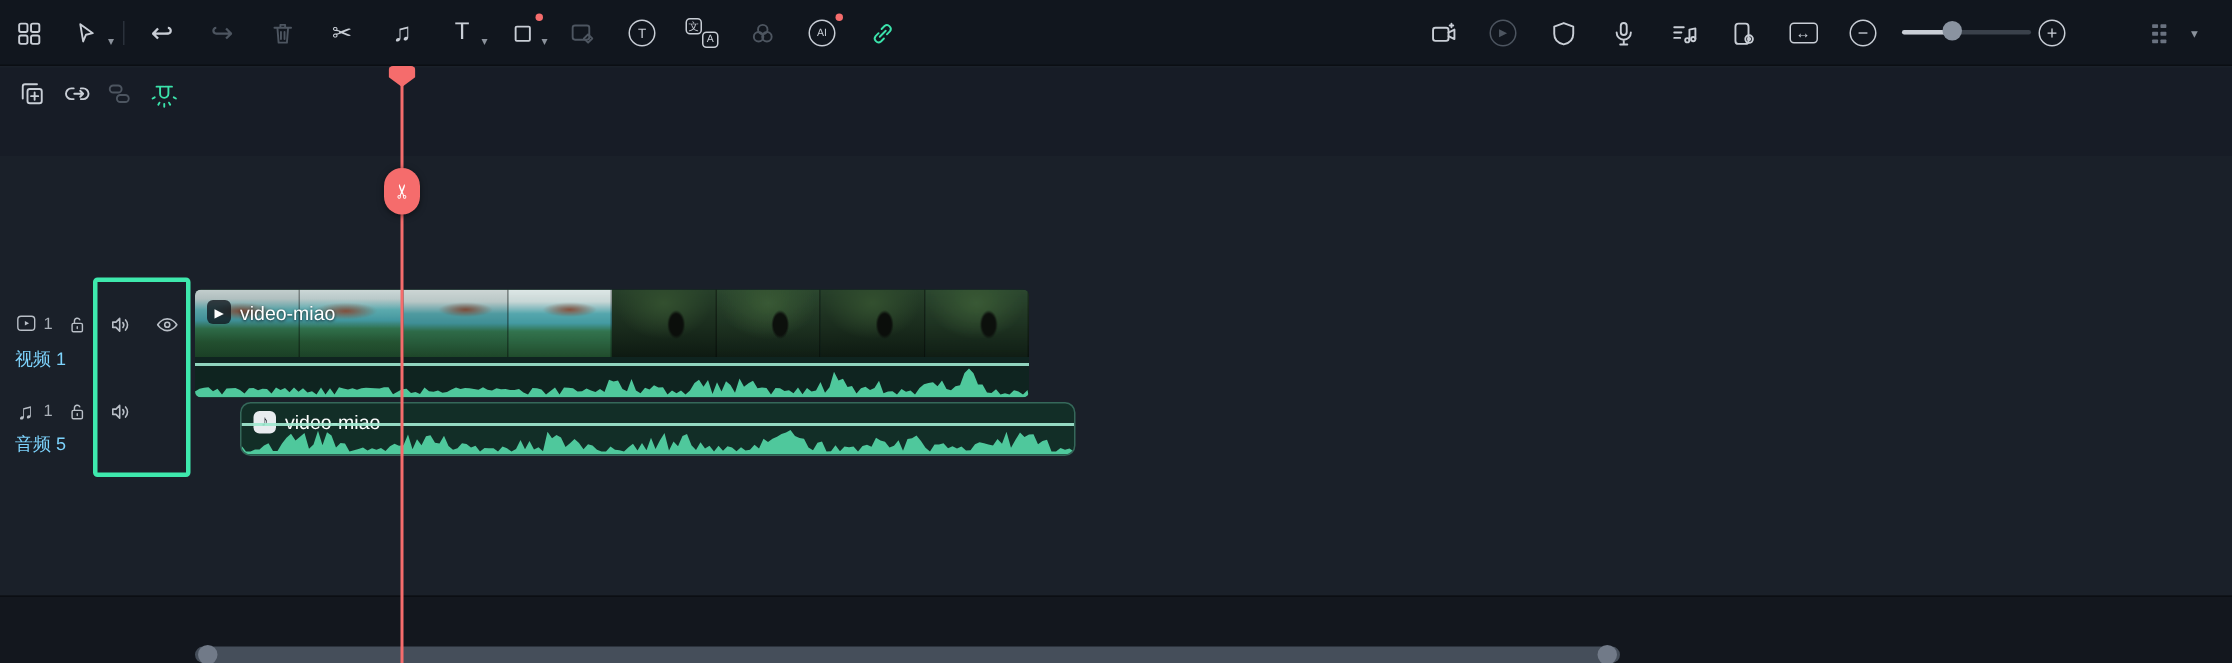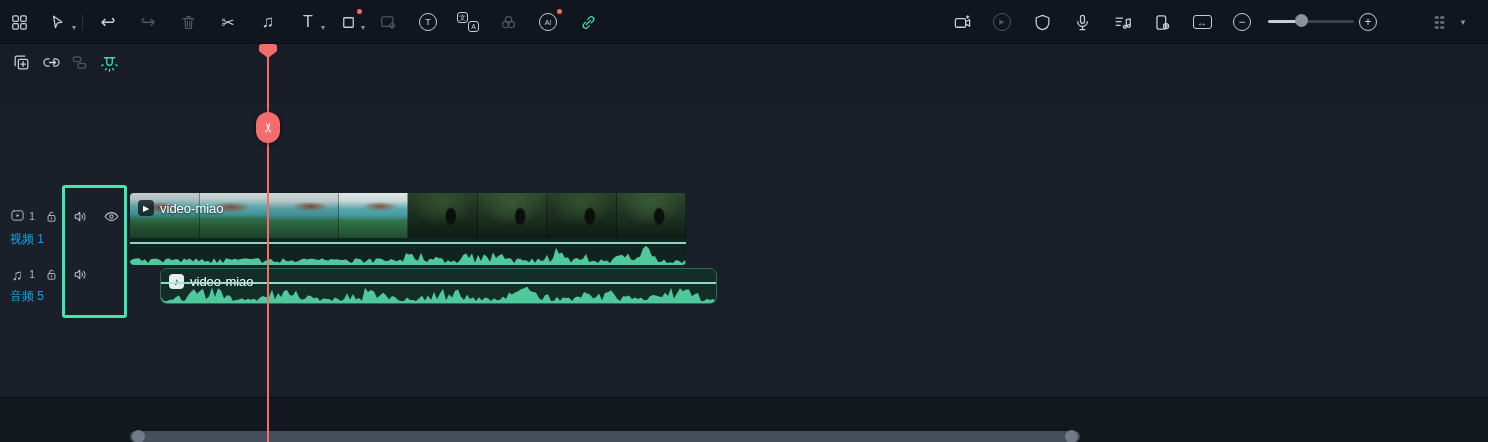--- a/index.html
+++ b/index.html
@@ -28,21 +28,21 @@
   .si svg { width:19px; height:19px; stroke:currentColor; fill:none; stroke-width:1.6; stroke-linecap:round; stroke-linejoin:round; }
   .si.dim { color:#4d5560; }
   .si.teal { color:#3be3ab; }
   .ruler { position:absolute; left:0; top:45px; width:1488px; height:59px; cursor:pointer; }
   .ts { position:absolute; top:12px; font-size:12px; color:#a2a8b0; white-space:nowrap; }
   .tick { position:absolute; top:40px; width:1px; background:#6b727c; }
   .tick.major { background:#aab0b8; }
 
   
   .tracks { position:absolute; left:0; top:104px; width:1488px; height:293px; background:#1a2029; }
-  .hlbl { position:absolute; font-size:12px; color:#0ea5e9; }
+  .hlbl { position:absolute; font-size:12px; color:#7dd3fc; }
   .hcount { position:absolute; font-size:11px; color:#aab0b8; }
   .hic { position:absolute; display:flex; align-items:center; justify-content:center; color:#b9bfc7; cursor:pointer; }
   .hic svg { stroke:currentColor; fill:none; stroke-width:1.5; stroke-linecap:round; stroke-linejoin:round; }
   .highlight-box { position:absolute; left:62px; top:81px; width:65px; height:133px; border:3px solid #3ee9ad; border-radius:3px; z-index:20; pointer-events:none; }
 
   
   .vclip { position:absolute; left:130px; top:89px; width:556px; height:72px; border-radius:4px; overflow:hidden; background:#0f2822; cursor:pointer; z-index:2; }
   .thumbs { position:absolute; left:0; top:0; width:556px; height:45px; display:flex; }
   .th { width:69.5px; height:45px; border-right:1px solid rgba(0,0,0,.35); }
   .th.beach { background:

